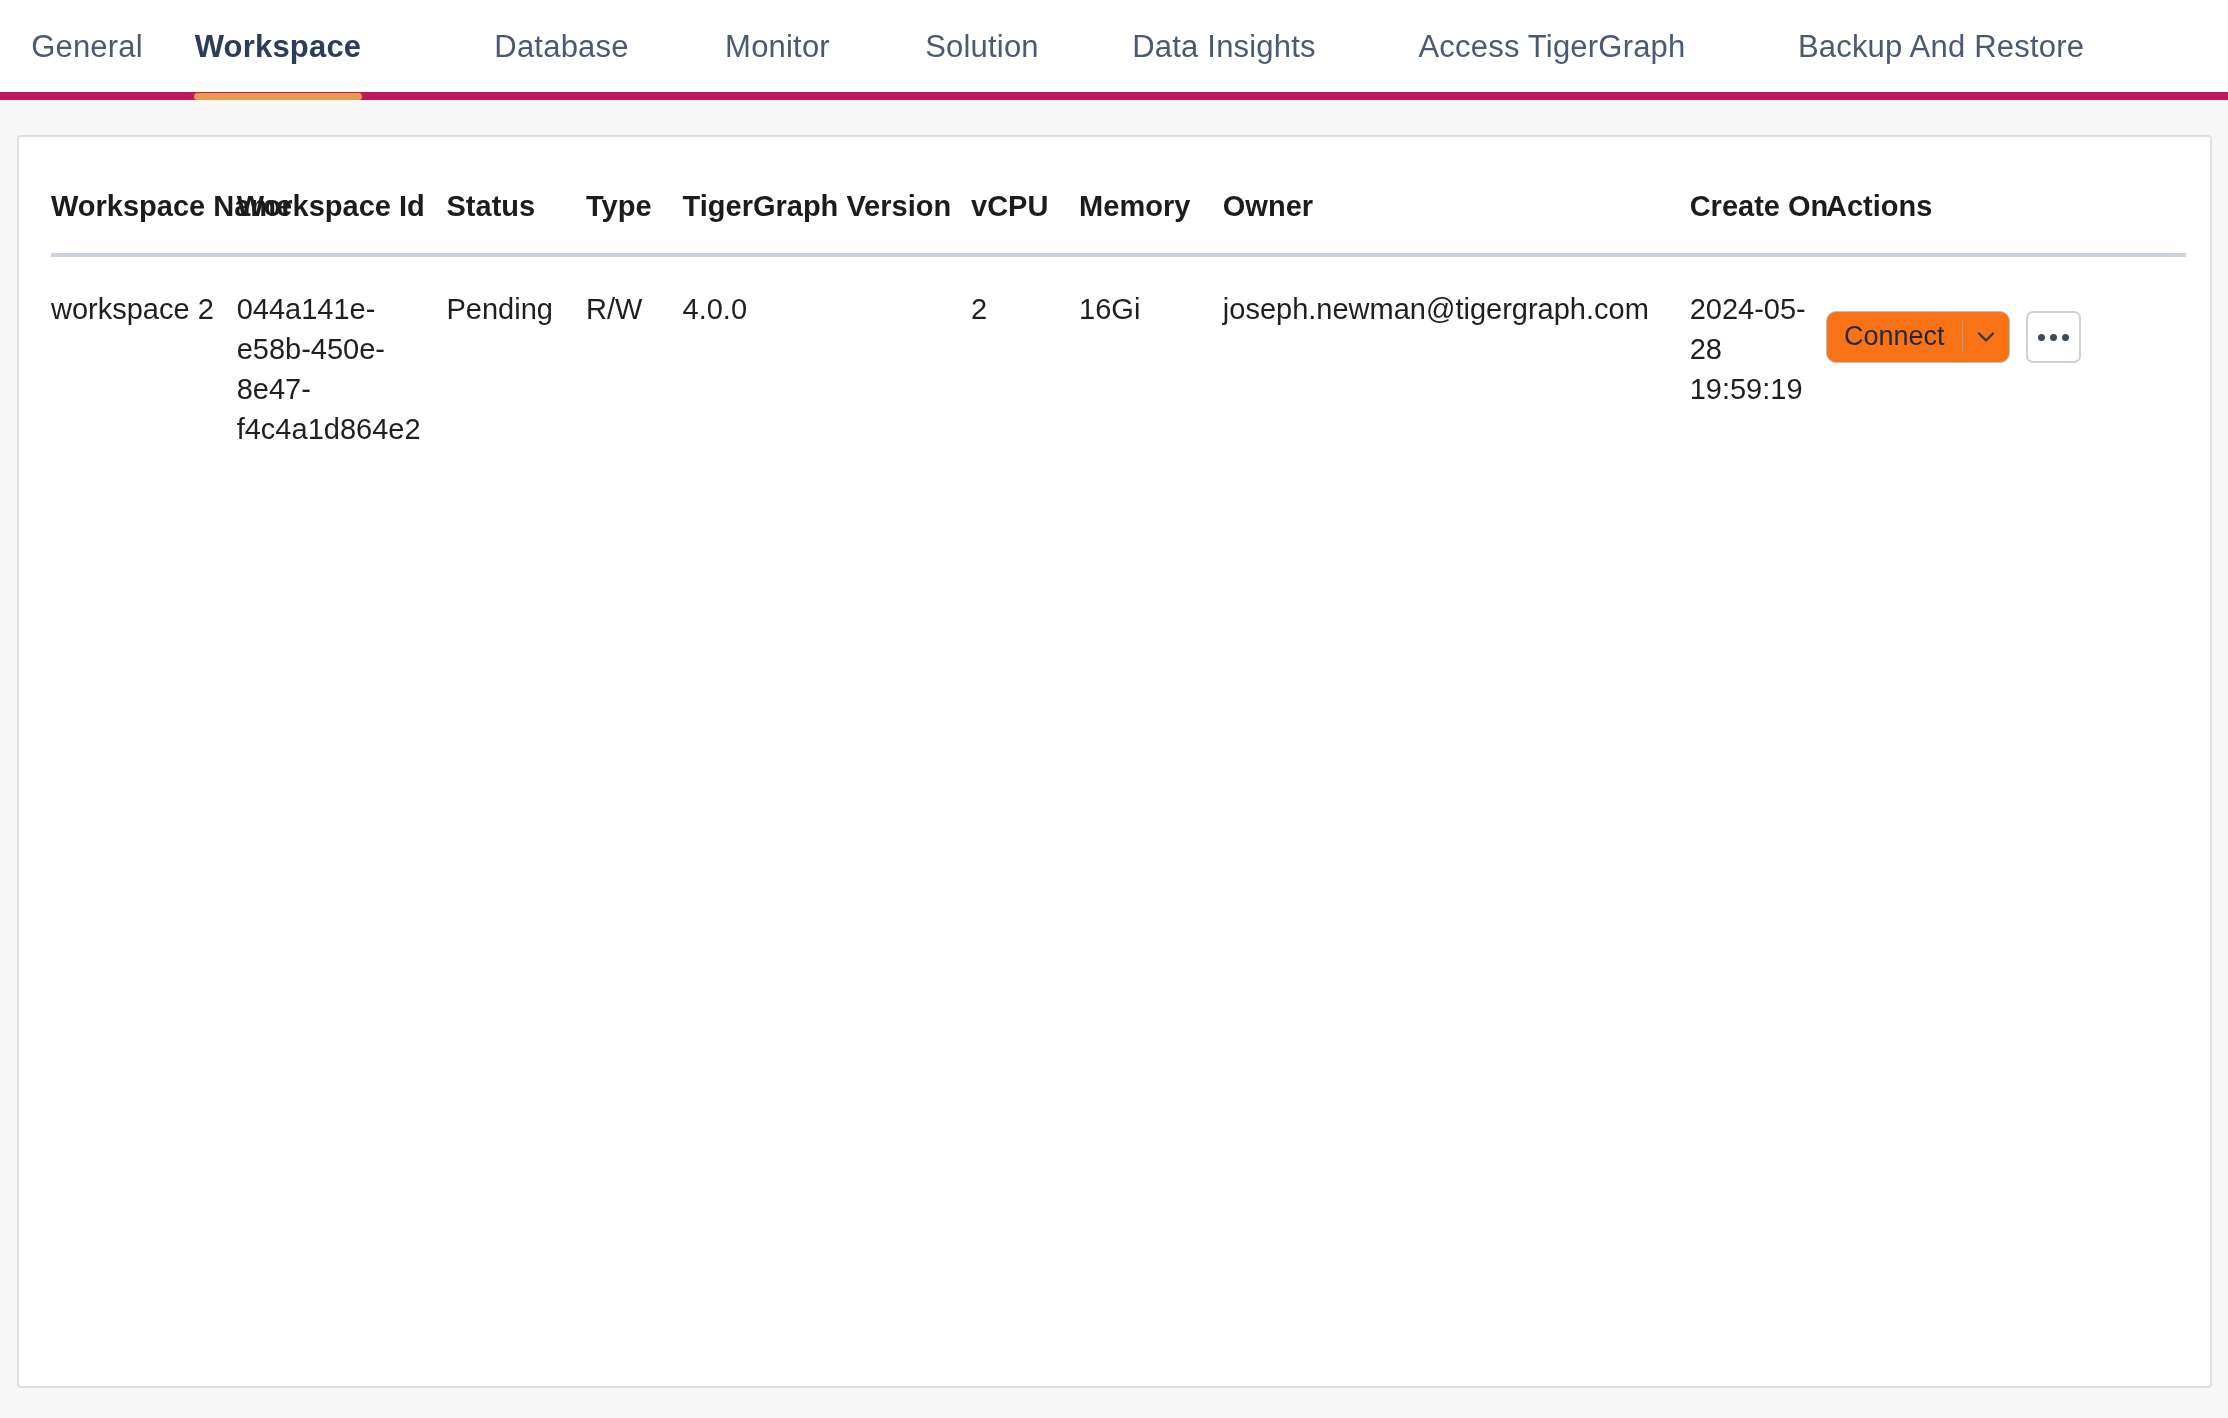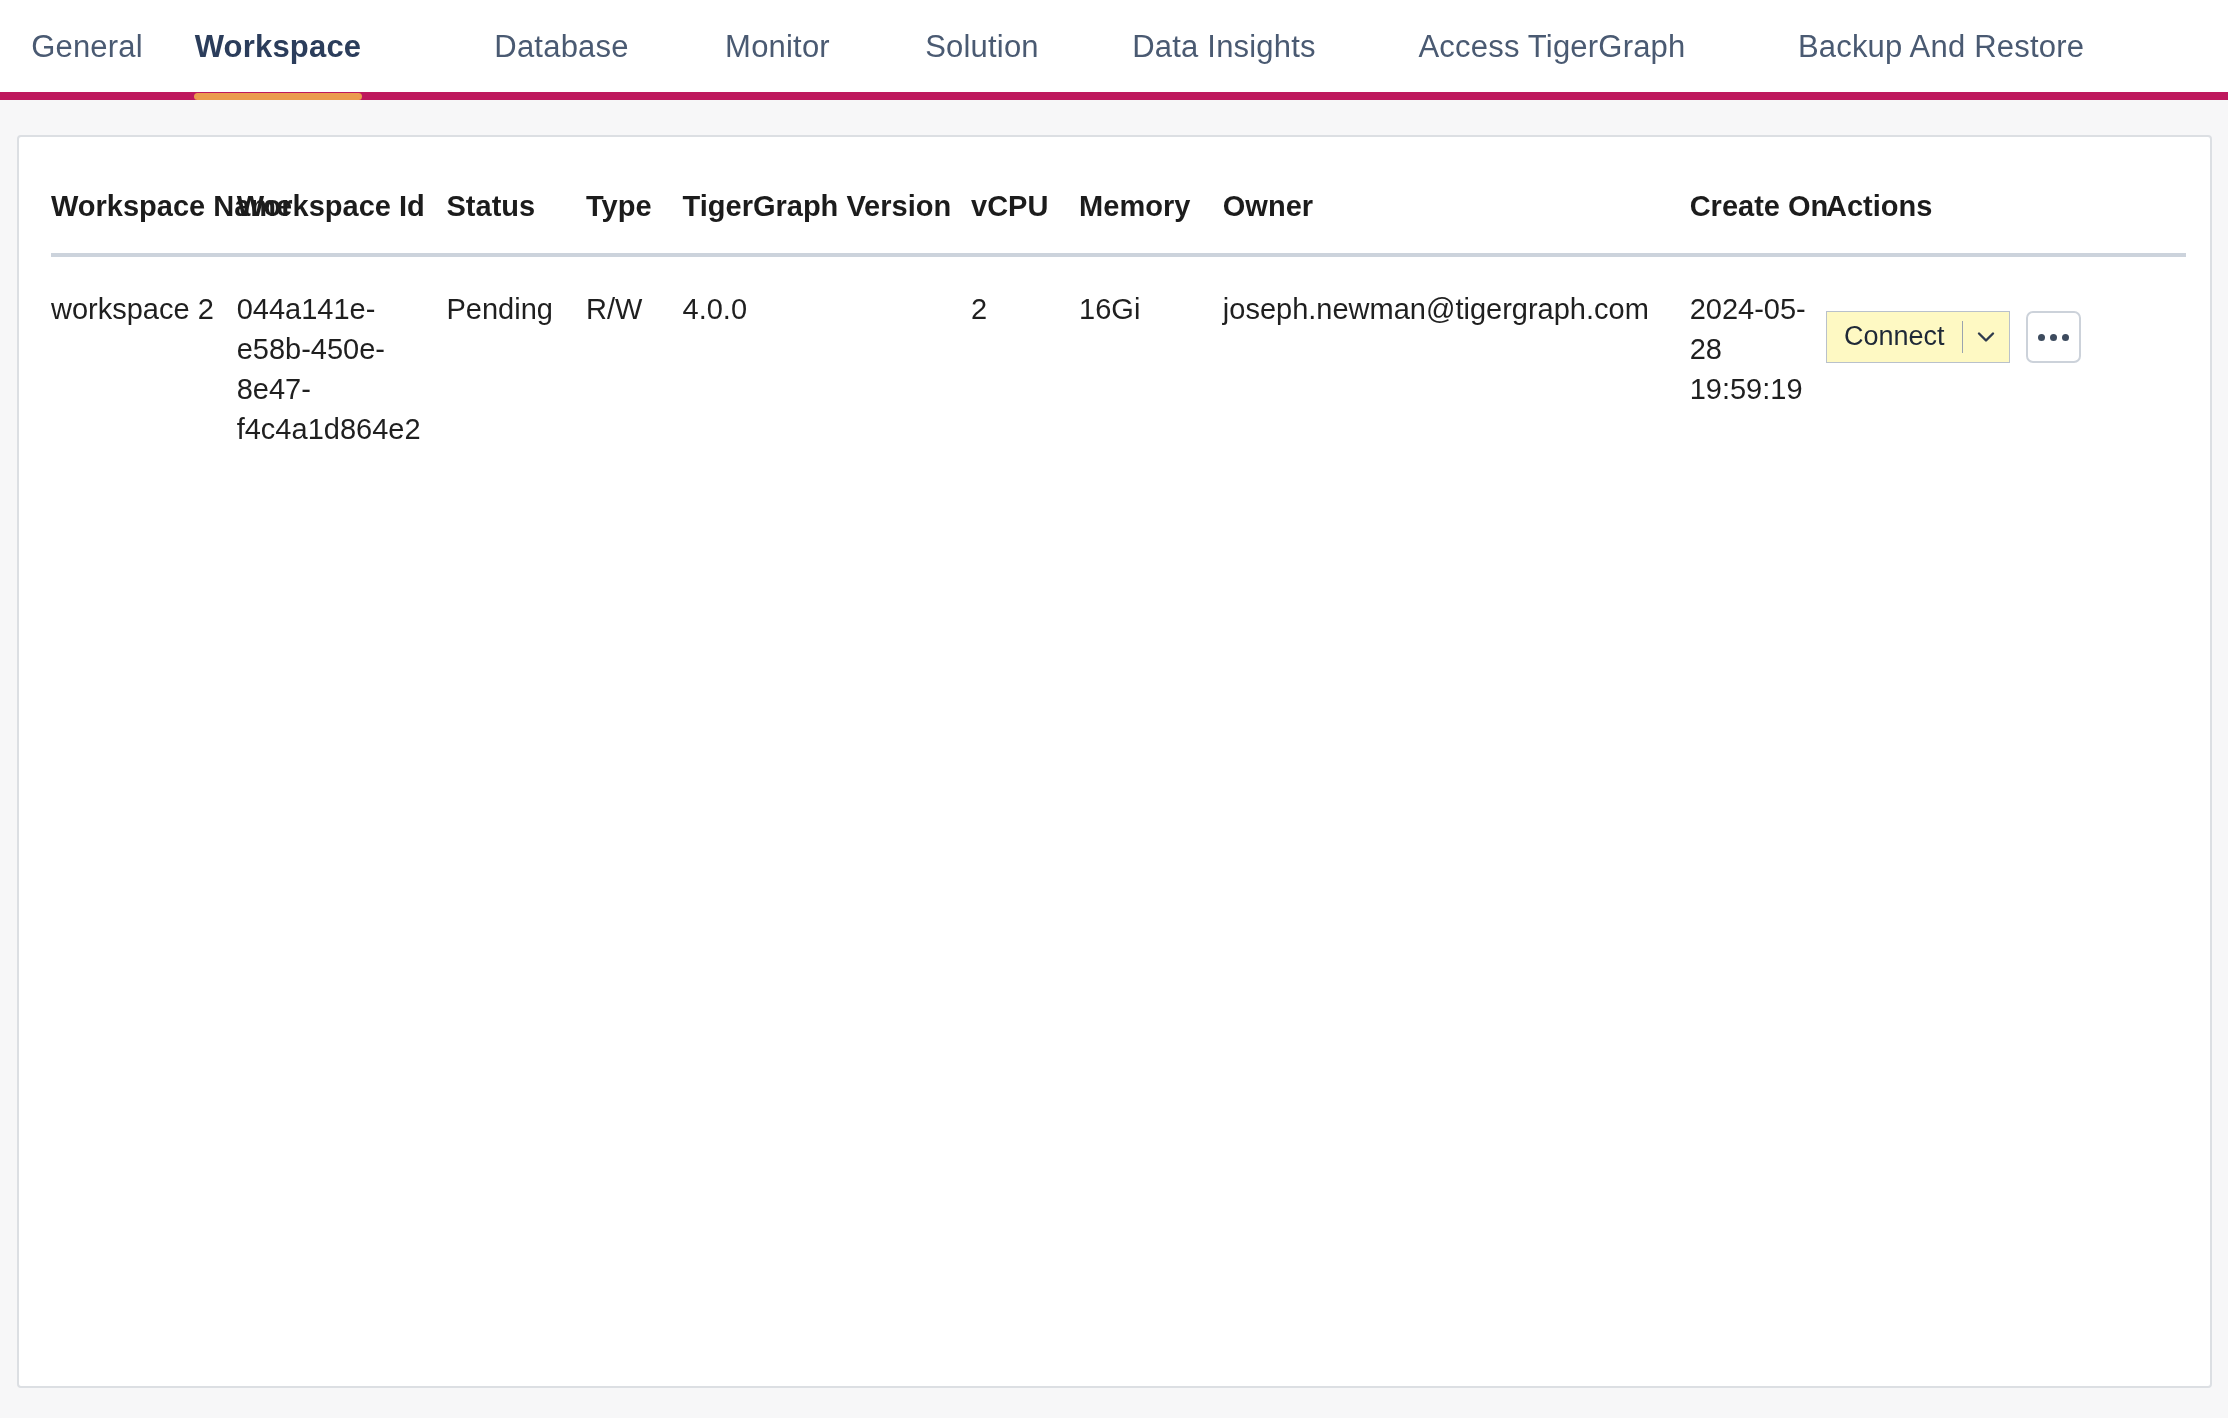--- a/index.html
+++ b/index.html
@@ -115,23 +115,23 @@
   
   .actions-wrap {
     display: flex;
     align-items: center;
     gap: 16px;
     padding-top: 22px;
   }
   .split-btn {
     display: flex;
     align-items: stretch;
-    background: #fef9c3;
+    background: #f97316;
     border: 1px solid #b9c1cb;
-    border-radius: 0;
+    border-radius: 10px;
     height: 52px;
     cursor: pointer;
     overflow: hidden;
   }
   .split-btn .main {
     display: flex;
     align-items: center;
     padding: 0 17px;
     font-size: 27px;
     color: #1f2937;

